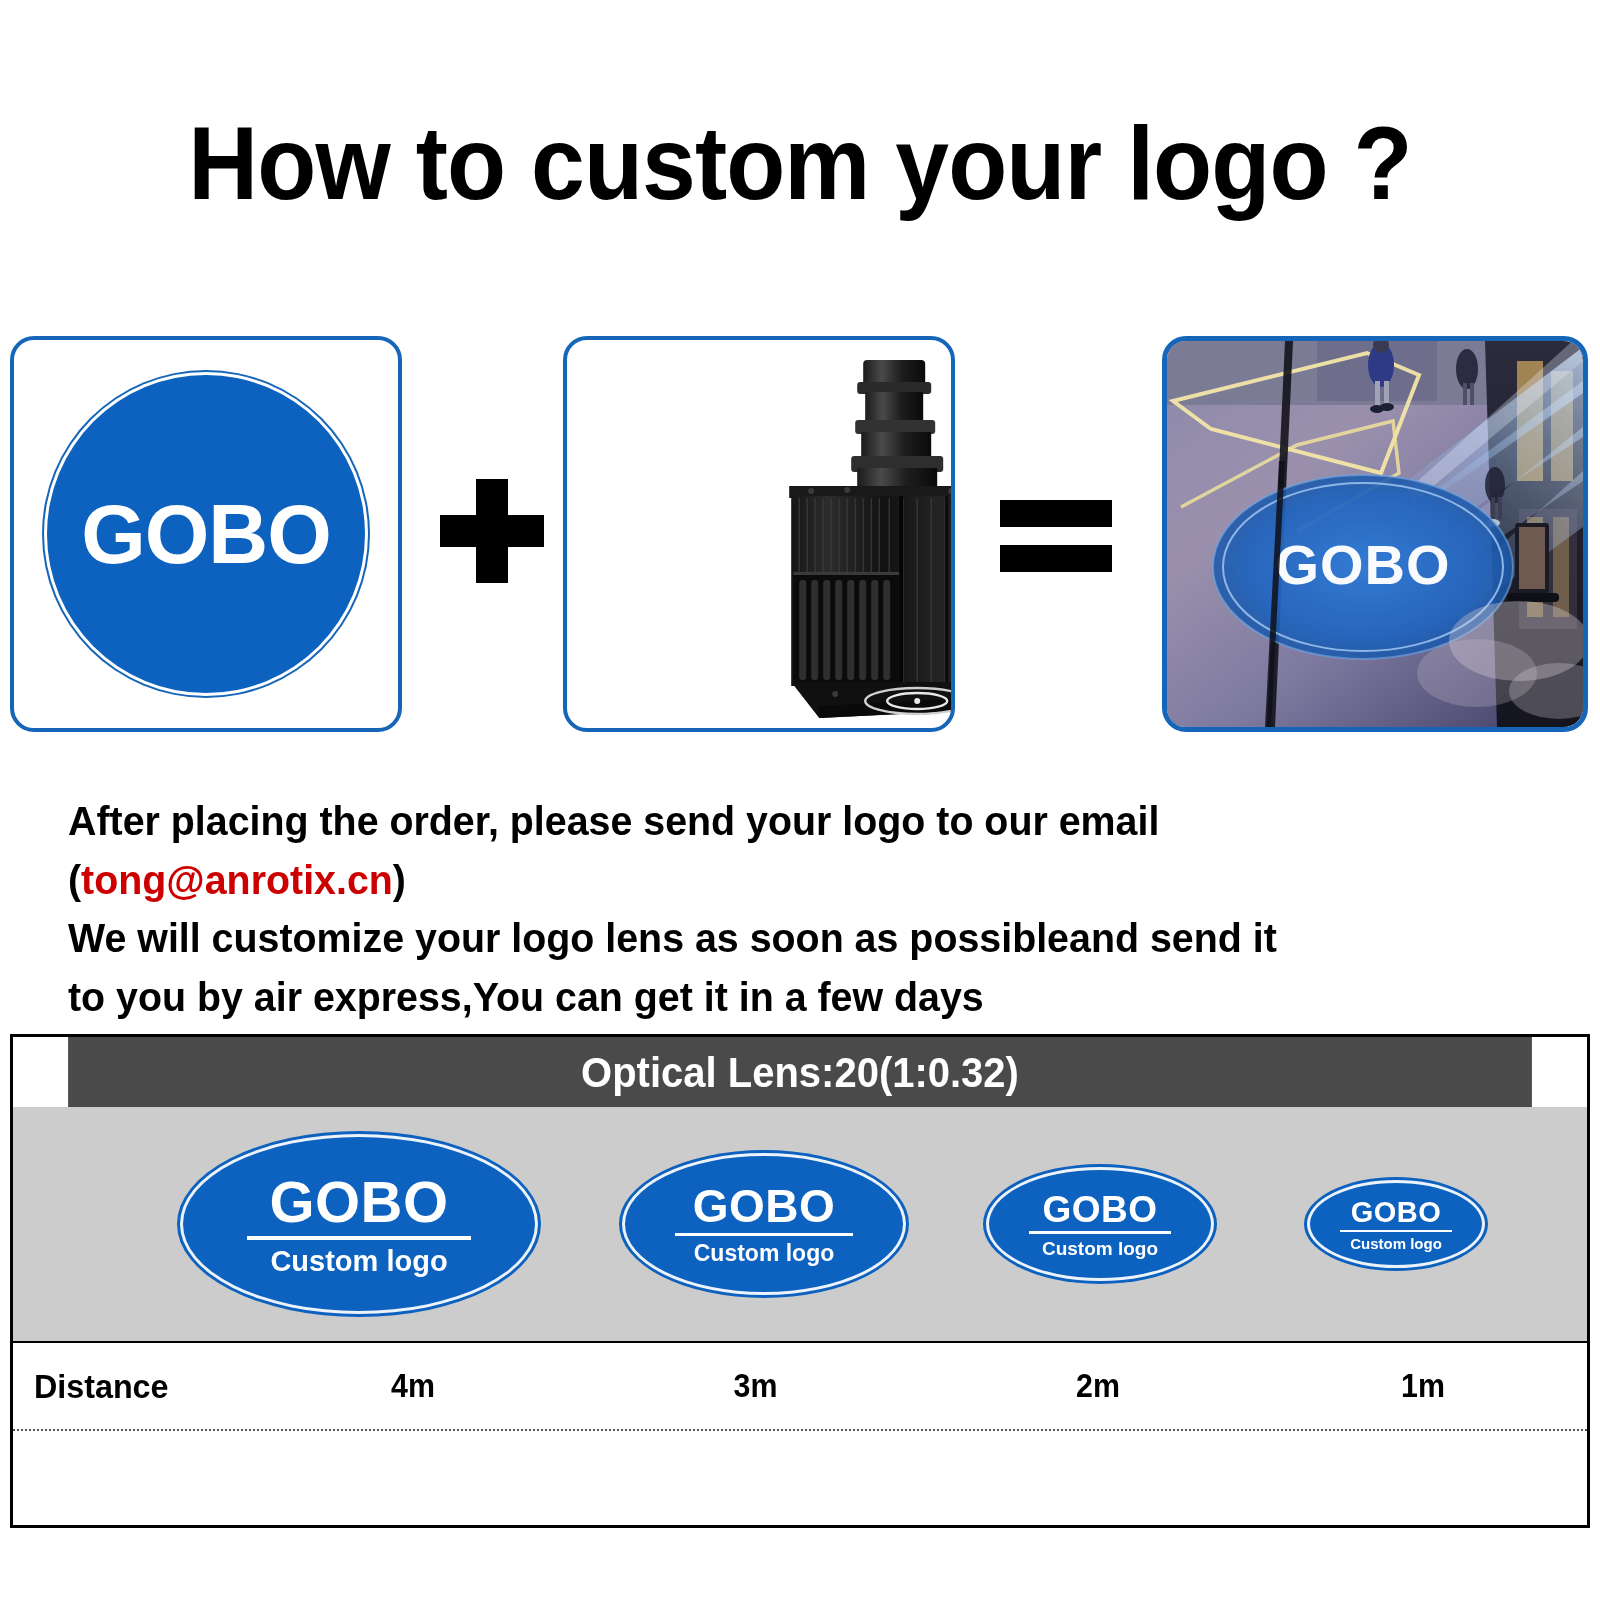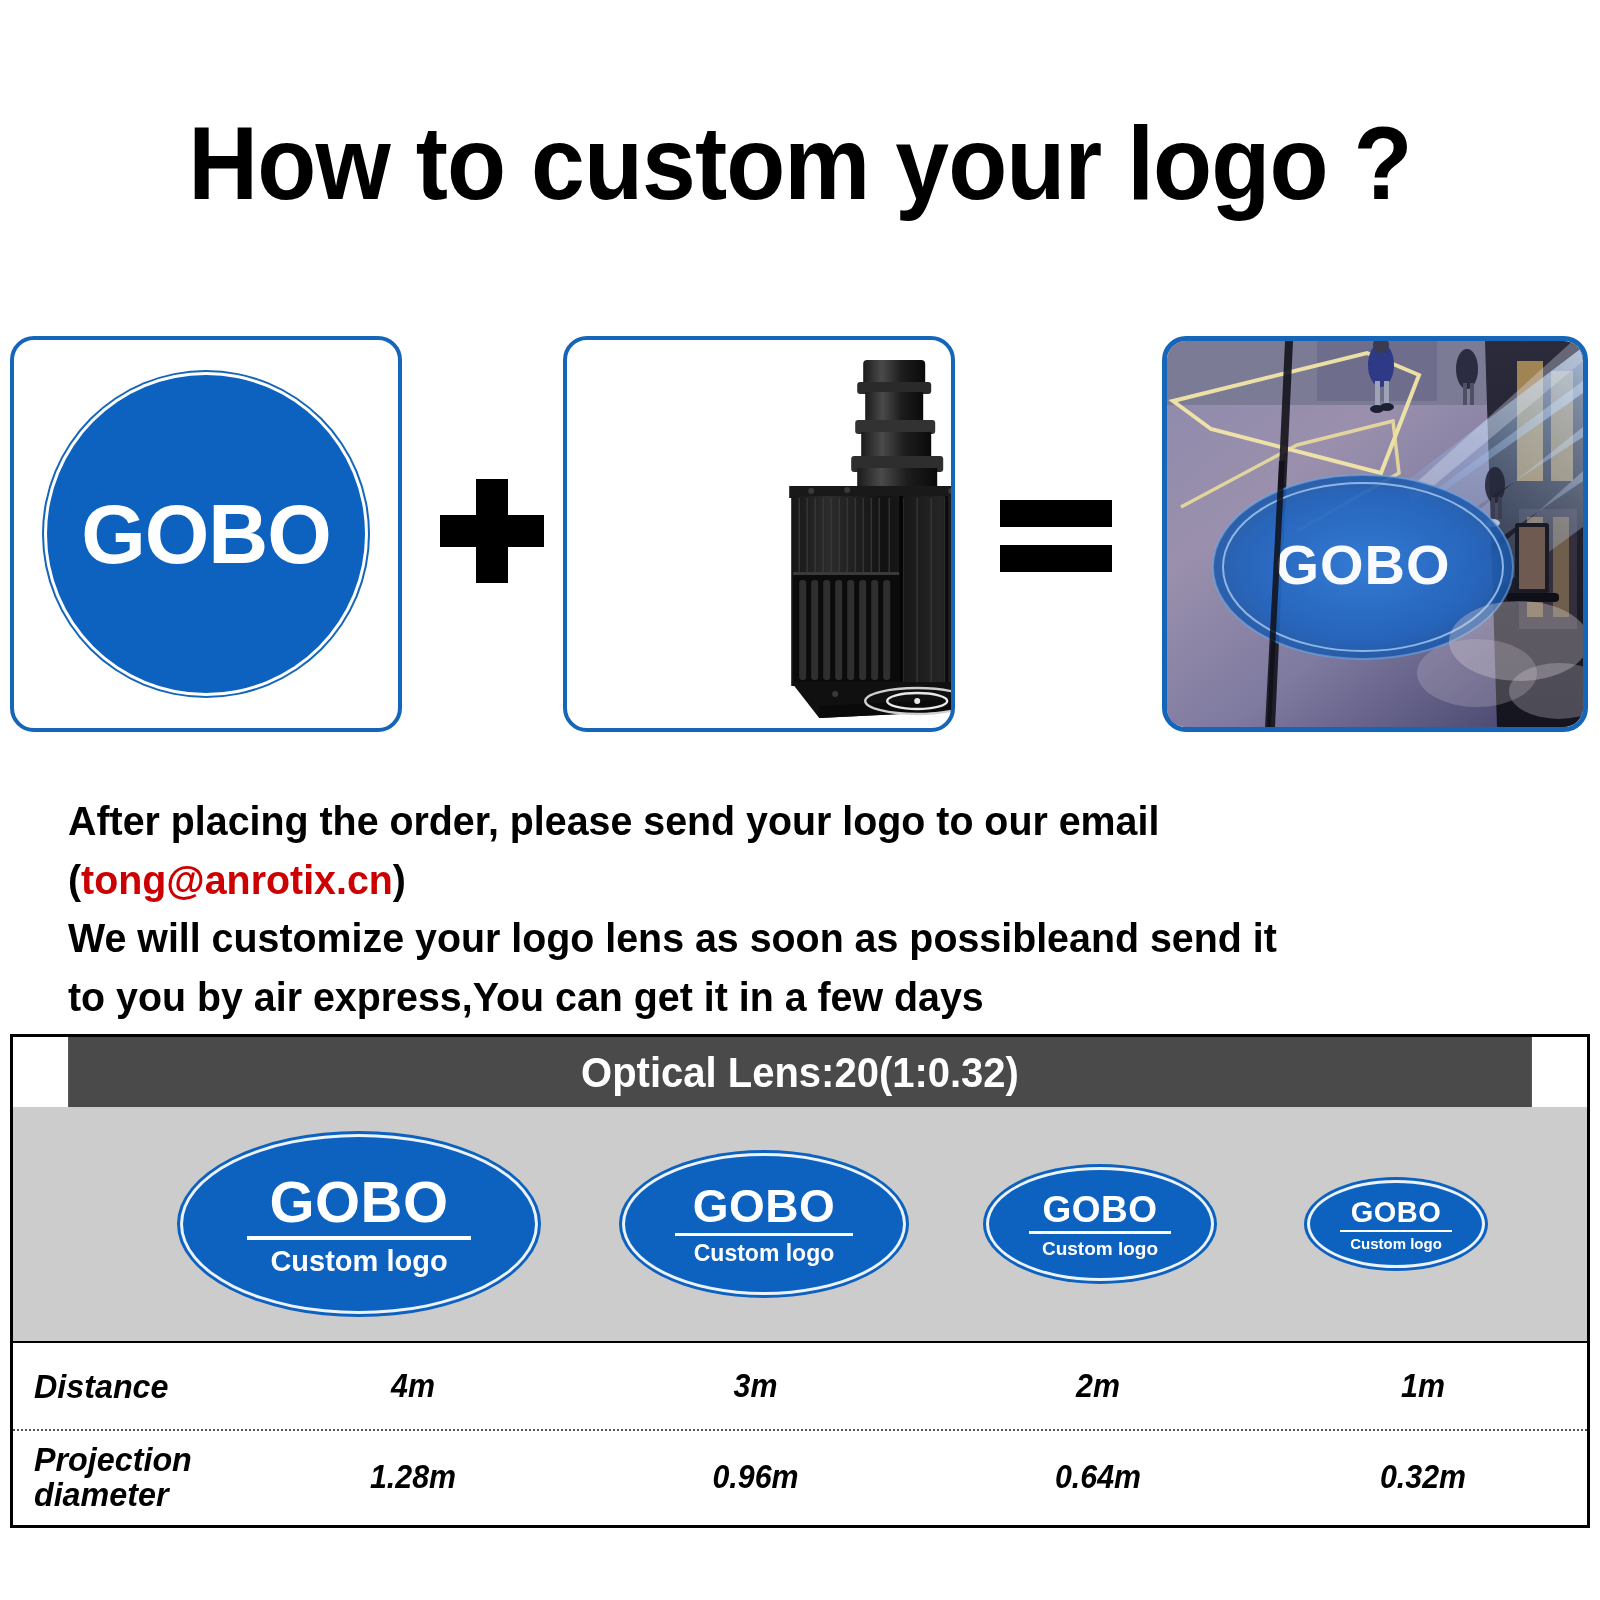--- a/index.html
+++ b/index.html
@@ -93,21 +93,21 @@
   }
   .ellipse::after {
     content:""; position:absolute; inset: 3px;
     border-radius:50%; border: 3px solid rgba(255,255,255,.92);
     pointer-events:none;
   }
   .ellipse .e-main { color:#fff; font-weight:bold; line-height:1; letter-spacing:.5px; }
   .ellipse .e-rule { background:#fff; }
   .ellipse .e-sub { color:#fff; font-weight:bold; line-height:1; }
 
-  .tbl-row { display:flex; align-items:center;font-style:italic; }
+  .tbl-row { display:flex; align-items:center; }
   #row-distance { height: 88px; border-bottom: 2px dotted #555; }
   #row-diameter { height: 92px; }
   .cell-label {
     width: 235px; padding-left: 22px;
     font-size: 34px; font-weight: bold; color:#000;
     transform: scaleX(0.95); transform-origin: left center;
     line-height: 1.02;
   }
   .cell-val {
     font-size: 33px; font-weight: bold; color:#000; text-align:center;
@@ -388,23 +388,16 @@
     </div>
 
     <div class="tbl-row" id="row-distance">
       <div class="cell-label">Distance</div>
       <div class="cell-val cv0">4m</div>
       <div class="cell-val cv1">3m</div>
       <div class="cell-val cv2">2m</div>
       <div class="cell-val cv3">1m</div>
     </div>
 
-    <div class="tbl-row" id="row-diameter">
-      <div class="cell-label"><span>Projection diameter</span></div>
-      <div class="cell-val cv0">1.28m</div>
-      <div class="cell-val cv1">0.96m</div>
-      <div class="cell-val cv2">0.64m</div>
-      <div class="cell-val cv3">0.32m</div>
-    </div>
 
   </div>
 
 </div>
 
 </body></html>

